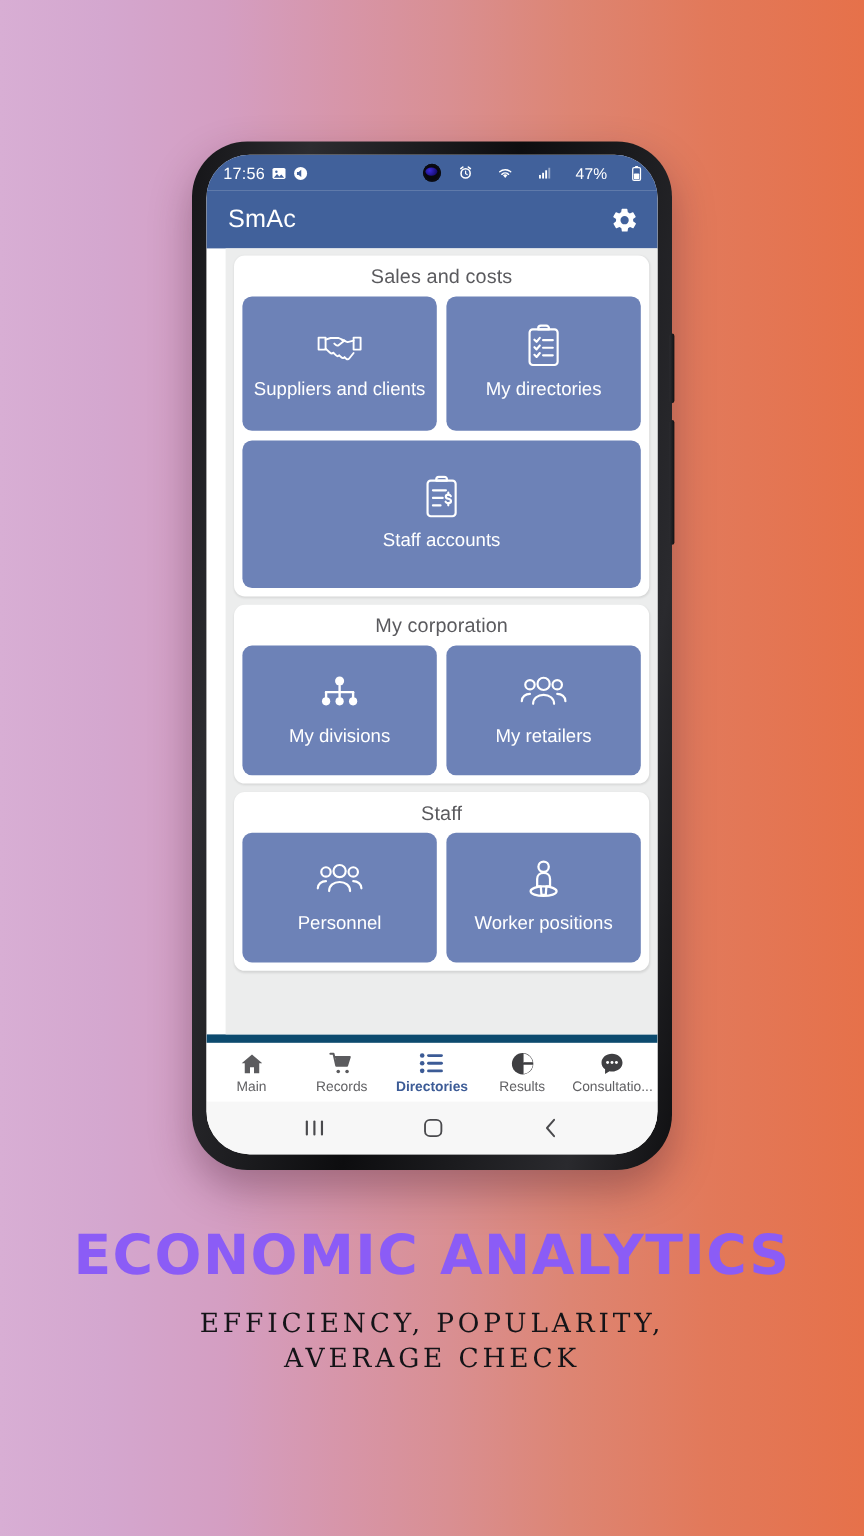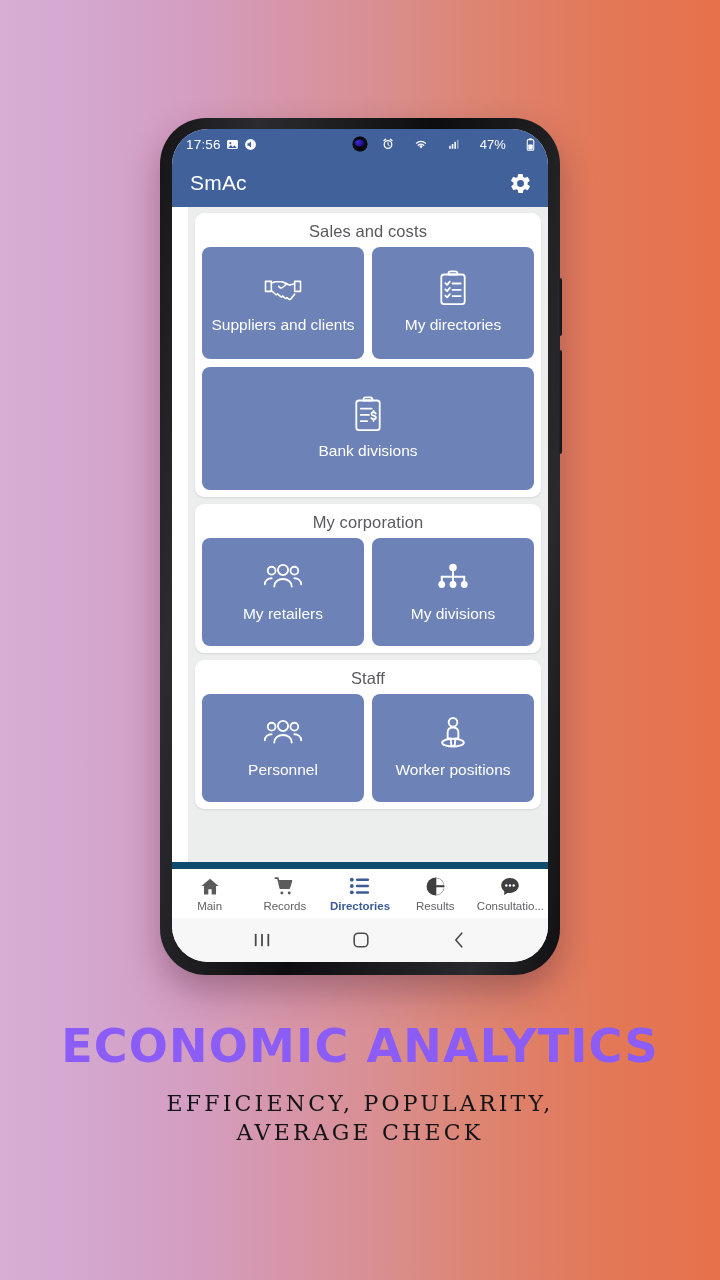--- a/index.html
+++ b/index.html
@@ -367,54 +367,54 @@
                 <svg width="30" height="36" viewBox="0 0 32 40" fill="none" stroke="#ffffff" stroke-width="2" stroke-linecap="round" stroke-linejoin="round">
                   <rect x="3" y="5" width="26" height="33" rx="3"></rect>
                   <path d="M11 5V4a2.5 2.5 0 012.5-2.5h5A2.5 2.5 0 0121 4v1z"></path>
                   <path d="M8 14h12"></path>
                   <path d="M8 21h9"></path>
                   <path d="M8 28h7"></path>
                   <path d="M24.6 19.4c-.5-.9-1.4-1.4-2.4-1.4-1.3 0-2.3.8-2.3 1.9s.9 1.6 2.3 1.9c1.5.3 2.5.8 2.5 2.1s-1.1 2-2.5 2c-1.1 0-2-.5-2.5-1.4"></path>
                   <path d="M22.2 16.2v2M22.2 25.9v2"></path>
                 </svg>
               </span>
-              <span class="tile-label">Bank divisions</span>
+              <span class="tile-label">Staff accounts</span>
             </div>
           </div>
         </div>
 
         <div class="card">
           <div class="card-title">My corporation</div>
           <div class="tile-row">
-            <div class="tile mid">
-              <span class="tile-icon">
-                <svg width="40" height="30" viewBox="0 0 44 32" fill="none" stroke="#ffffff" stroke-width="2" stroke-linecap="round" stroke-linejoin="round">
-                  <circle cx="9.5" cy="9" r="4.3"></circle>
-                  <path d="M2 24c0-4 3.4-6.6 7.5-6.6"></path>
-                  <circle cx="34.5" cy="9" r="4.3"></circle>
-                  <path d="M42 24c0-4-3.4-6.6-7.5-6.6"></path>
-                  <circle cx="22" cy="8.2" r="5.6"></circle>
-                  <path d="M12.4 26.5c0-5.1 4.3-8.3 9.6-8.3s9.6 3.2 9.6 8.3"></path>
-                </svg>
-              </span>
-              <span class="tile-label">My retailers</span>
-            </div>
             <div class="tile mid">
               <span class="tile-icon">
                 <svg width="36" height="30" viewBox="0 0 40 32" fill="none" stroke="#ffffff" stroke-width="2.2" stroke-linecap="round">
                   <circle cx="20" cy="5.5" r="4.2" fill="#ffffff" stroke="none"></circle>
                   <path d="M20 10v5.8"></path>
                   <path d="M7.5 15.8h25"></path>
                   <path d="M7.5 15.8v4.6M20 15.8v4.6M32.5 15.8v4.6"></path>
                   <circle cx="7.5" cy="24.3" r="3.8" fill="#ffffff" stroke="none"></circle>
                   <circle cx="20" cy="24.3" r="3.8" fill="#ffffff" stroke="none"></circle>
                   <circle cx="32.5" cy="24.3" r="3.8" fill="#ffffff" stroke="none"></circle>
                 </svg>
               </span>
               <span class="tile-label">My divisions</span>
+            </div>
+            <div class="tile mid">
+              <span class="tile-icon">
+                <svg width="40" height="30" viewBox="0 0 44 32" fill="none" stroke="#ffffff" stroke-width="2" stroke-linecap="round" stroke-linejoin="round">
+                  <circle cx="9.5" cy="9" r="4.3"></circle>
+                  <path d="M2 24c0-4 3.4-6.6 7.5-6.6"></path>
+                  <circle cx="34.5" cy="9" r="4.3"></circle>
+                  <path d="M42 24c0-4-3.4-6.6-7.5-6.6"></path>
+                  <circle cx="22" cy="8.2" r="5.6"></circle>
+                  <path d="M12.4 26.5c0-5.1 4.3-8.3 9.6-8.3s9.6 3.2 9.6 8.3"></path>
+                </svg>
+              </span>
+              <span class="tile-label">My retailers</span>
             </div>
           </div>
         </div>
 
         <div class="card">
           <div class="card-title">Staff</div>
           <div class="tile-row">
             <div class="tile mid">
               <span class="tile-icon">
                 <svg width="40" height="30" viewBox="0 0 44 32" fill="none" stroke="#ffffff" stroke-width="2" stroke-linecap="round" stroke-linejoin="round">

